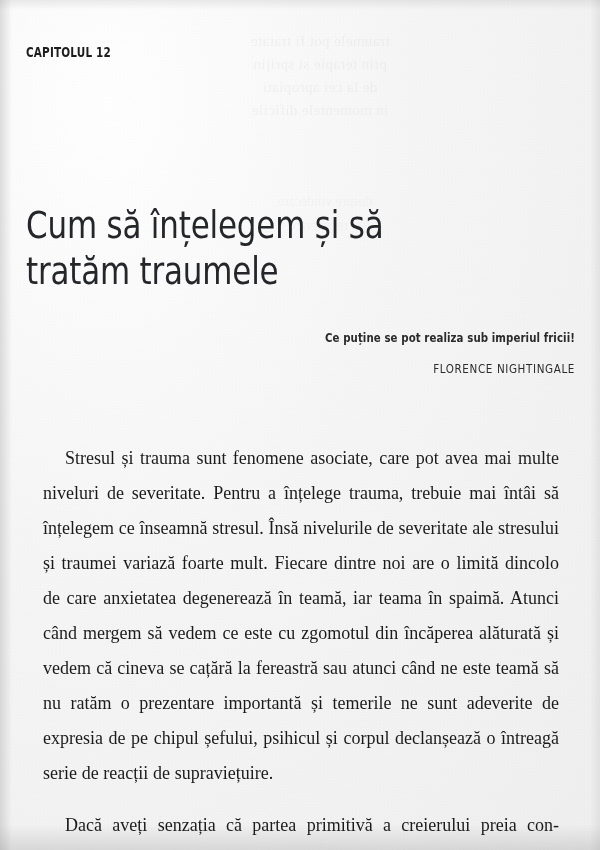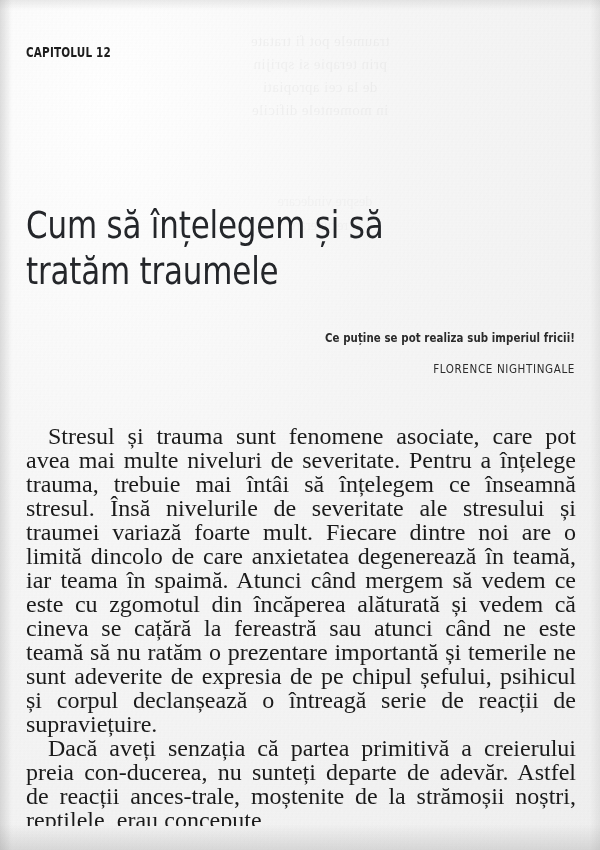--- a/index.html
+++ b/index.html
@@ -173,24 +173,24 @@
 
   
   .body-text {
     position: absolute;
     left: 26px;
     top: 424px;
     width: 550px;
   }
 
   .body-paragraph {
-    margin: 0;
+    margin: 17px;
     font-family: "Liberation Serif", "DejaVu Serif", serif;
-    font-size: 24px;
-    line-height: 24px;
+    font-size: 18px;
+    line-height: 35px;
     color: #1b1b1b;
     text-align: justify;
     text-indent: 22px;
     hyphens: manual;
     -webkit-hyphens: manual;
     word-spacing: 0.2px;
   }
 
   .body-paragraph.clipped {
     max-height: 90px;

